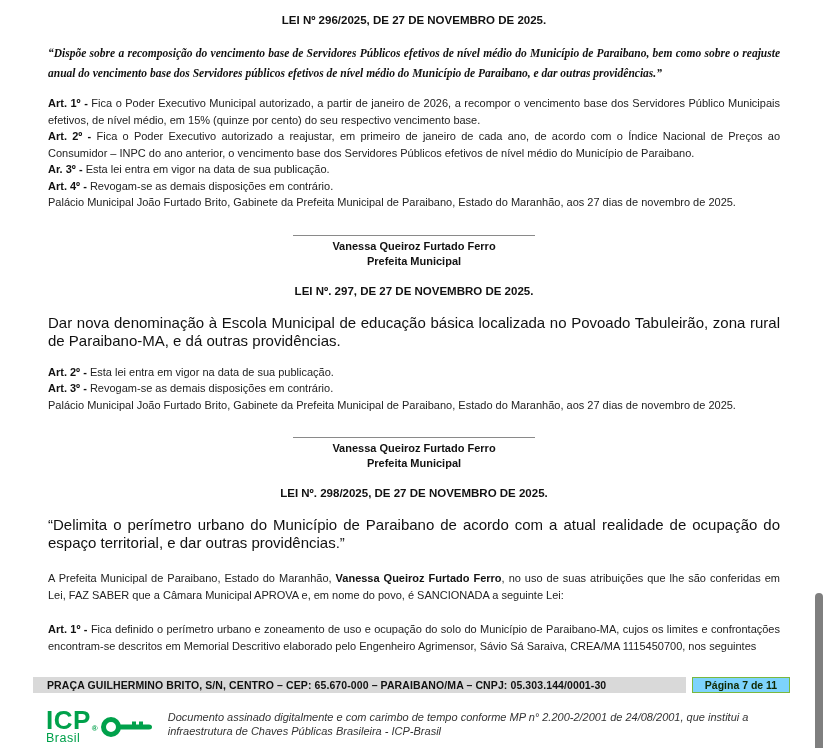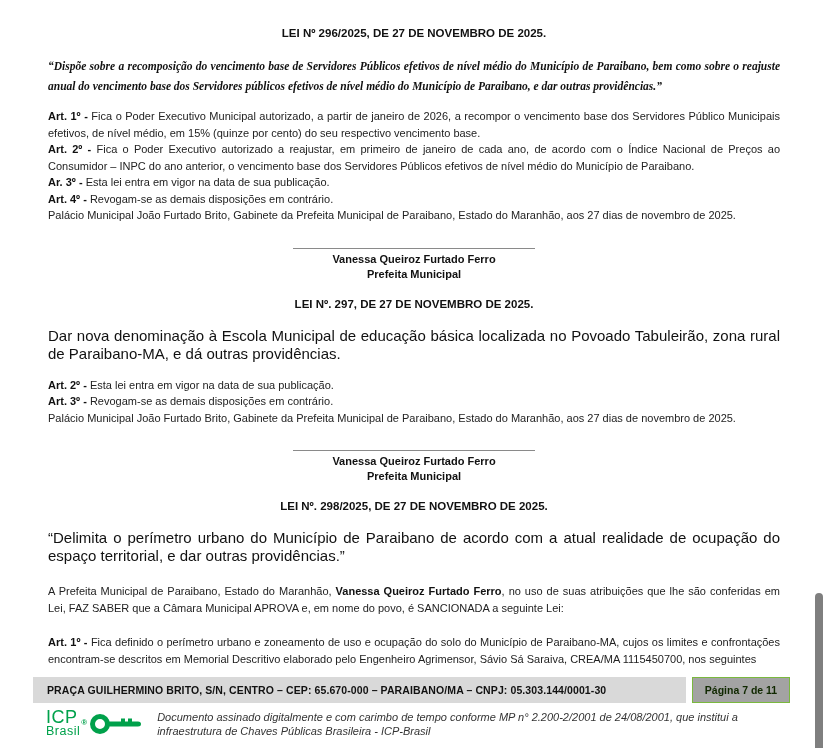--- a/index.html
+++ b/index.html
@@ -1,20 +1,20 @@
 <!DOCTYPE html>
 <html lang="pt"><head>
 <meta charset="utf-8">
 <style>
   html, body { margin:0; padding:0; background:#ffffff; }
   .page {
     position:relative; width:828px; height:748px; background:#ffffff;
     font-family:"Liberation Sans", sans-serif; color:#1c1c1c; overflow:hidden;
   }
-  .doc { position:absolute; top:13px; left:48px; width:732px; }
+  .doc { position:absolute; top:0; left:48px; width:732px; }
   p { margin:0; }
   .law-title { text-align:center; font-weight:bold; font-size:11.5px; color:#111; }
   .title1 { padding-top:14px; }
   .title2 { margin-top:16px; }
   .title3 { margin-top:16px; }
   .epigraph {
     margin-top:17px; font-weight:bold; font-style:italic; text-align:justify;
     font-size:11.5px; line-height:20px; color:#111;font-family:Liberation Serif, serif;
   }
   .caption-bold {
@@ -27,35 +27,35 @@
   .art-label { font-weight:bold; color:#111; }
   .art-emph { font-weight:bold; color:#111; }
   .preamble { margin-top:18px; }
   .art298 { margin-top:18px; }
   .sig-block { margin-top:16px; text-align:center; }
   .sig-line { width:242px; margin:0 auto; border-bottom:1.2px solid #8a8a8a; height:8px; }
   .sig-name { font-weight:bold; font-size:11px; line-height:15px; margin-top:3px; color:#111; }
   .sig-role { font-weight:bold; font-size:11px; line-height:15px; color:#111; }
   .footer-row {
     position:absolute; left:33px; top:677px; width:757px;
-    display:flex; gap:6px; height:26px;
+    display:flex; gap:6px; height:16px;
   }
   .addr-bar {
     flex:1; background:#d9d9d9; font-weight:bold; font-size:10.5px; color:#111;
     display:flex; align-items:center; padding-left:14px; letter-spacing:0.1px;
   }
   .page-badge {
-    width:96px; background:#a3a3a3; border:1px solid #7ab83e;
+    width:96px; background:#7dd3fc; border:1px solid #7ab83e;
     font-weight:bold; font-size:10.5px; color:#102800;
     display:flex; align-items:center; justify-content:center;
   }
   .stamp { position:absolute; left:46px; top:707px; display:flex; align-items:flex-start; }
   .logo { display:flex; align-items:center; color:#00a14b; }
   .logo-text { line-height:1; text-align:left; }
-  .logo-icp { font-size:18px; font-weight:normal; letter-spacing:0.5px; }
+  .logo-icp { font-size:26px; font-weight:bold; letter-spacing:0.5px; }
   .logo-brasil { font-size:12.5px; font-weight:normal; margin-top:-1px; letter-spacing:0.5px; }
   .logo-reg { font-size:8px; font-weight:bold; align-self:flex-end; margin:0 1px 12px 1px; }
   .key-svg { margin-left:1px; margin-top:2px; }
   .stamp-text {
     margin-left:16px; padding-top:4px; font-style:italic;
     font-size:11px; line-height:13.5px; color:#333;
   }
   .scroll-thumb {
     position:absolute; right:5px; top:593px; width:8px; height:155px;
     background:#7f7f7f; border-radius:4px 4px 0 0;

